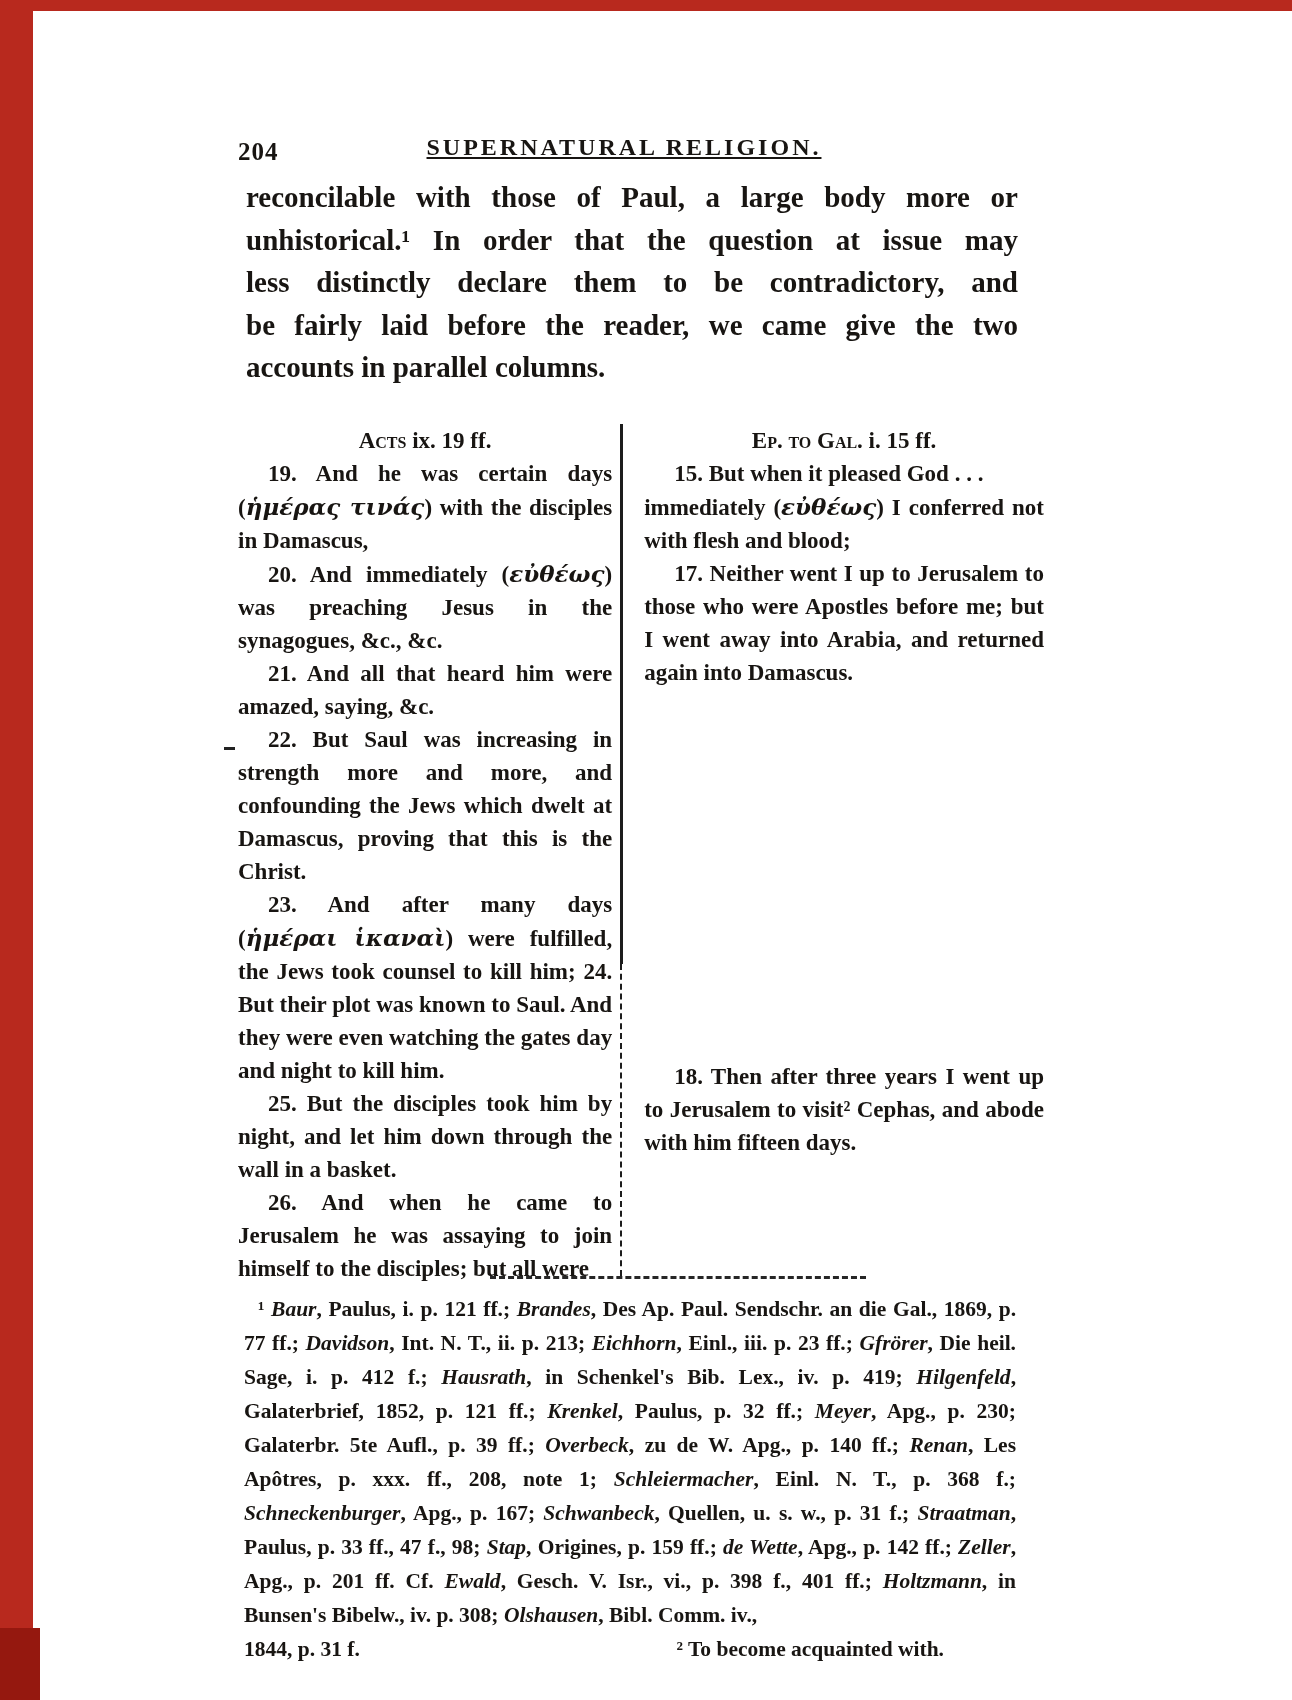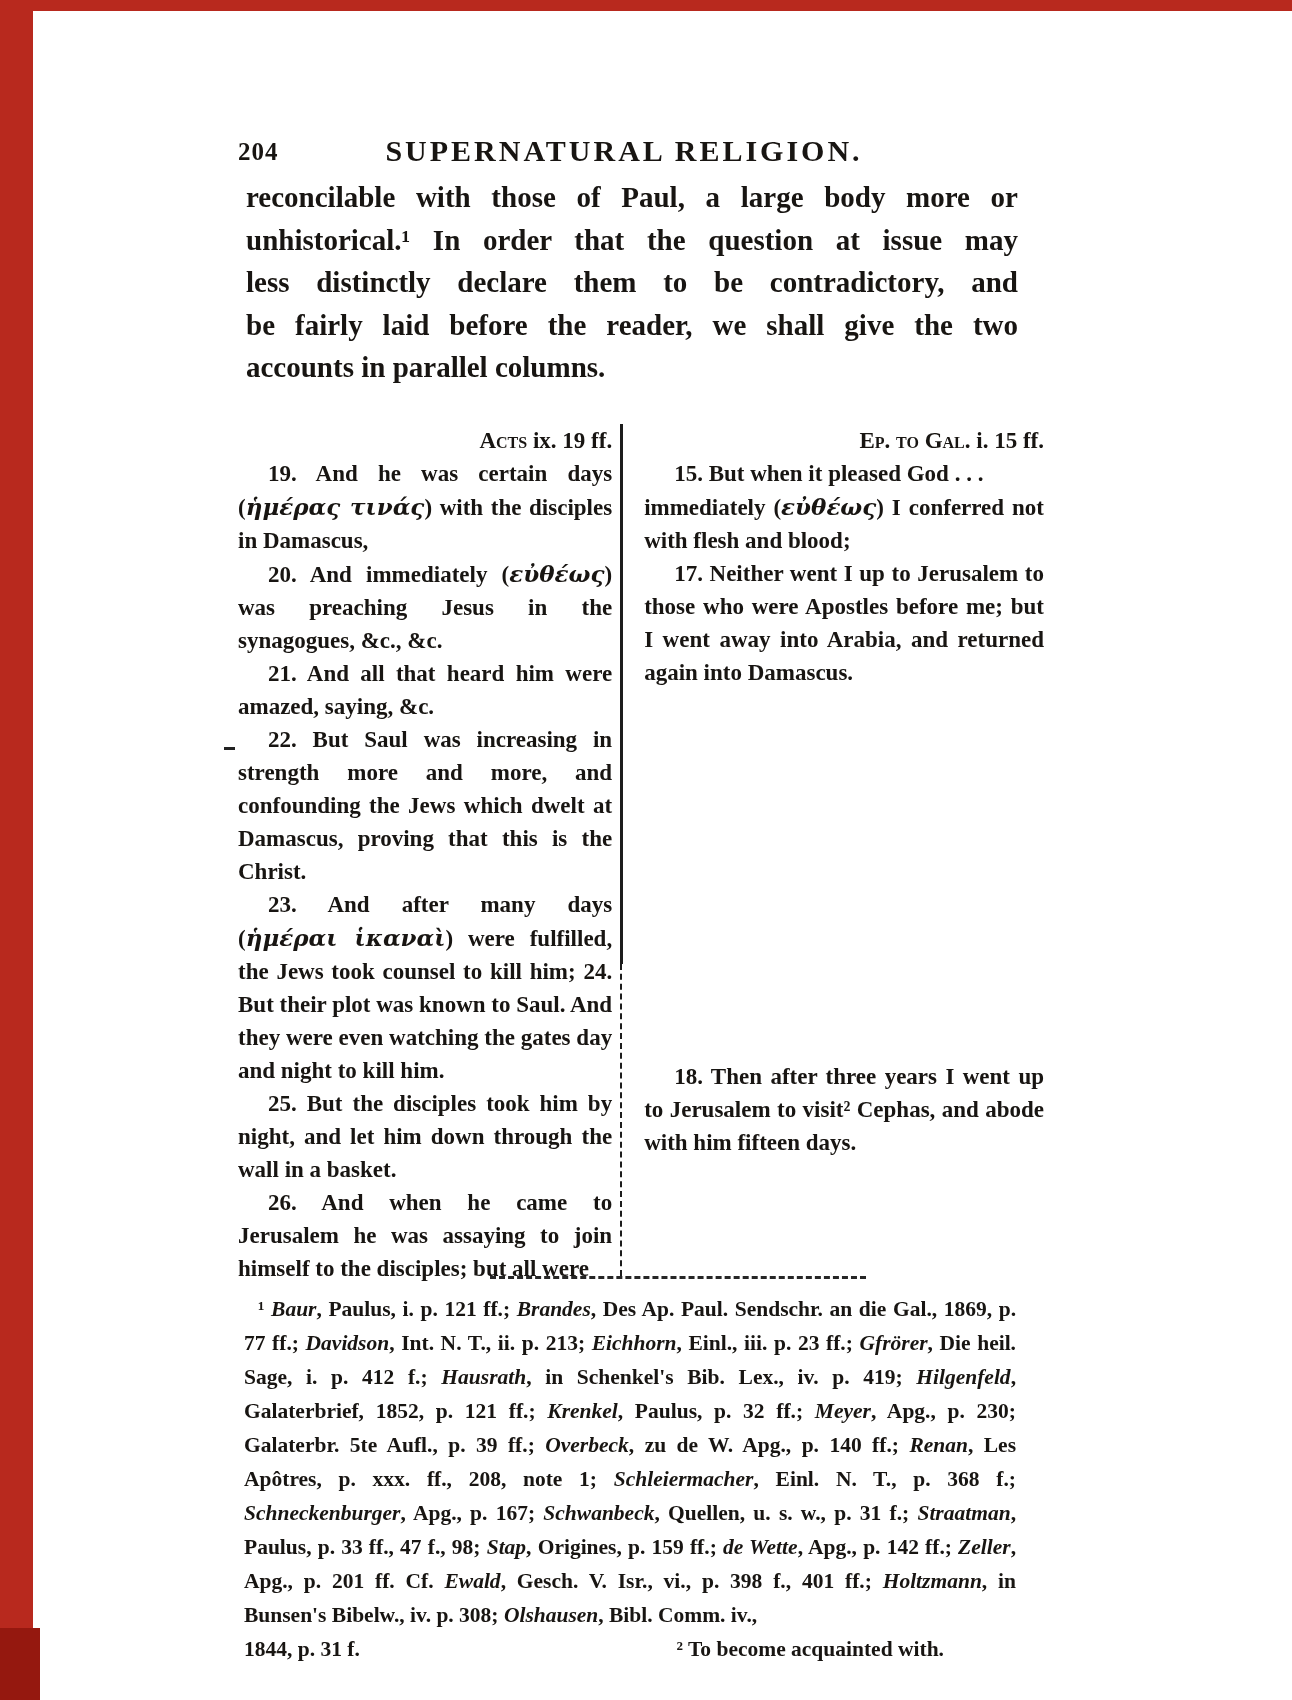--- a/index.html
+++ b/index.html
@@ -6,34 +6,34 @@
   body{width:1292px;height:1700px;position:relative;background:#ffffff;
        font-family:"Liberation Serif","DejaVu Serif",serif;color:#181512;
        overflow:hidden;}
   
   .red-band-left{position:absolute;left:0;top:0;width:33px;height:1700px;}
   .red-band-top{position:absolute;left:0;top:0;width:1292px;height:11px;}
   .red-corner{position:absolute;left:0;top:1628px;width:40px;height:72px;}
   
   .pg-header{position:absolute;left:238px;top:134px;width:772px;height:36px;}
   .pg-num{position:absolute;left:0;top:4px;font-size:25px;font-weight:bold;letter-spacing:1px;}
-  .pg-title{text-align:center;font-size:30px;font-weight:bold;letter-spacing:3px;}
+  .pg-title{text-align:center;font-size:24px;font-weight:bold;letter-spacing:3px;text-decoration:underline;}
   
   .intro{position:absolute;left:246px;top:176px;width:772px;font-size:29px;font-weight:bold;}
   .intro-line{height:42.5px;line-height:42.5px;text-align:justify;text-align-last:justify;white-space:nowrap;}
   .intro-line.last{text-align-last:left;}
   
   .cols{position:absolute;left:238px;top:424px;width:806px;display:flex;align-items:stretch;}
   .col{font-size:23px;line-height:33px;font-weight:bold;}
   .col-left{width:378px;}
   .col-right{width:404px;margin-left:8px;}
   .col-divider{width:2.5px;margin-left:8px;margin-right:13.5px;height:852px;display:flex;flex-direction:column;}
   .col-divider .solid{background:#1c1c1c;width:2.5px;height:540px;}
   .col-divider .broken{border-left:2.5px dashed #1c1c1c;flex:1;}
-  .col-heading{text-align:right;margin:0 0 0 0;}
+  .col-heading{text-align:center;margin:0 0 0 0;}
   .sc{font-variant:small-caps;}
   .verse{margin:0;text-align:justify;}
   .verse.ind{text-indent:30px;}
   .verse.gap{margin-top:371px;}
   .greek{font-style:italic;font-family:"DejaVu Serif",serif;font-weight:bold;}
   .margin-mark{position:absolute;left:224px;top:747px;width:11px;height:3px;background:#222;}
   
   .fn-sep{position:absolute;left:490px;top:1276px;width:376px;border-top:3px dashed #262626;}
   .footnotes{position:absolute;left:244px;top:1292px;width:772px;font-size:21.5px;
              line-height:34px;font-weight:bold;}
@@ -51,21 +51,21 @@
 
 <div class="pg-header">
   <span class="pg-num">204</span>
   <div class="pg-title">SUPERNATURAL RELIGION.</div>
 </div>
 
 <div class="intro" id="intro">
     <div class="intro-line">reconcilable with those of Paul, a large body more or</div>
     <div class="intro-line">unhistorical.¹ In order that the question at issue may</div>
     <div class="intro-line">less distinctly declare them to be contradictory, and</div>
-    <div class="intro-line">be fairly laid before the reader, we shall give the two</div>
+    <div class="intro-line">be fairly laid before the reader, we came give the two</div>
     <div class="intro-line last">accounts in parallel columns.</div>
   </div>
 
 <div class="cols">
   <div class="col col-left" id="left-col">
       <div class="col-heading"><span class="sc">Acts</span><span> ix. 19 ff.</span></div>
       <p class="verse ind"><span>19. And he was certain days (</span><span class="greek">ἡμέρας τινάς</span><span>) with the disciples in Damascus,</span></p>
       <p class="verse ind"><span>20. And immediately (</span><span class="greek">εὐθέως</span><span>) was preaching Jesus in the synagogues, &amp;c., &amp;c.</span></p>
       <p class="verse ind"><span>21. And all that heard him were amazed, saying, &amp;c.</span></p>
       <p class="verse ind"><span>22. But Saul was increasing in strength more and more, and confounding the Jews which dwelt at Damascus, proving that this is the Christ.</span></p>

